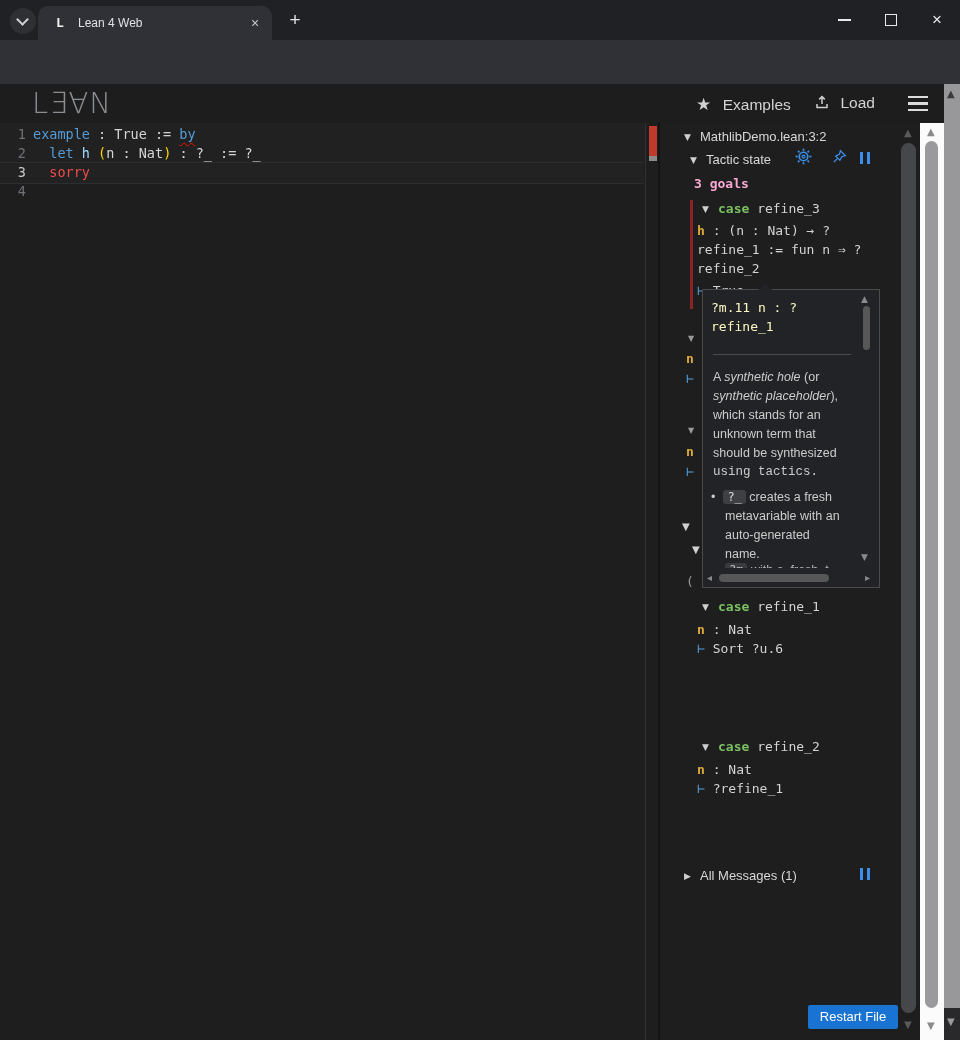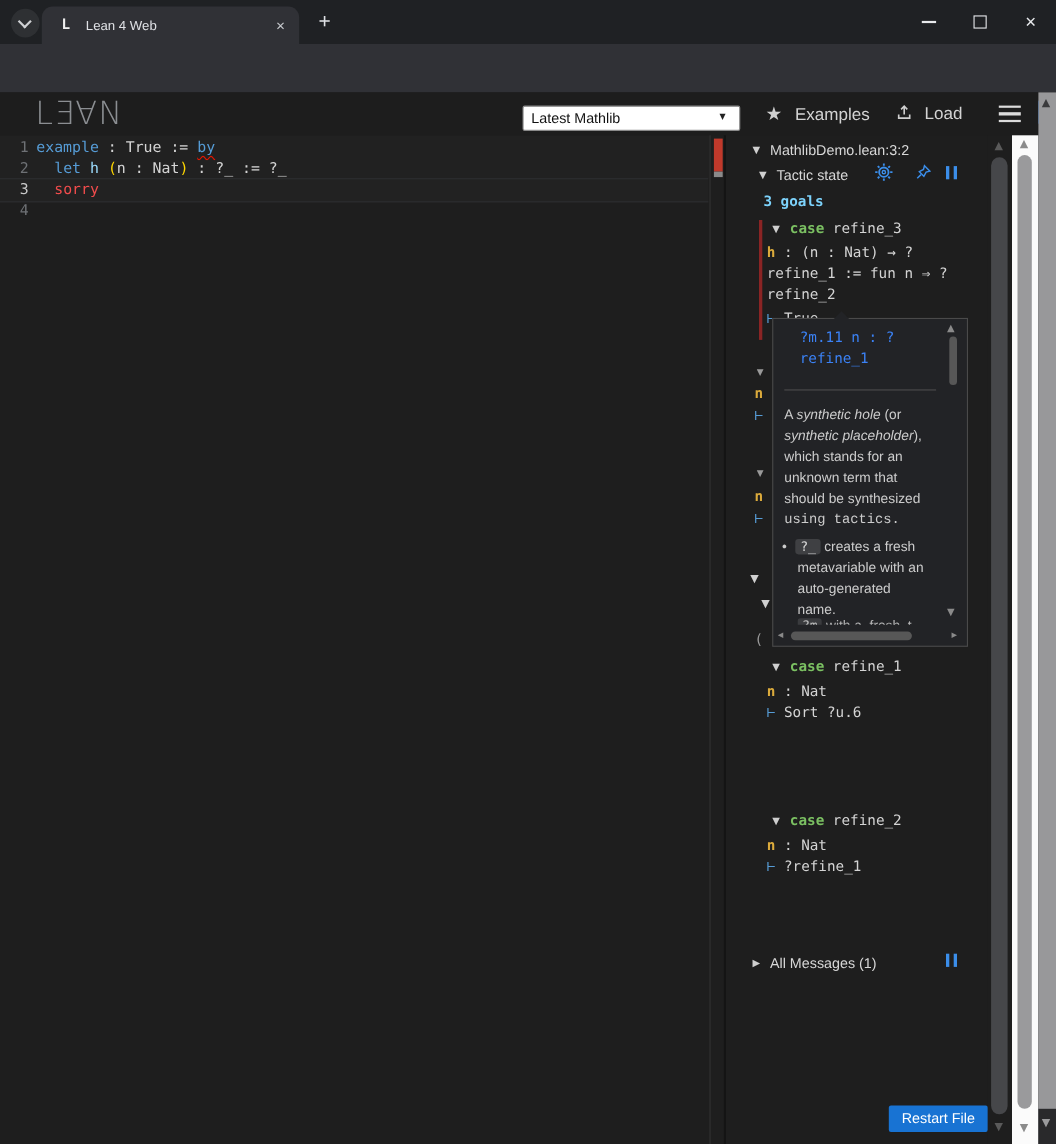--- a/index.html
+++ b/index.html
@@ -65,38 +65,38 @@
   .tk.hyp{color:#dcab3c;font-weight:bold;}
   .tk.ts{color:#569cd6;}
   .tk.tt{color:#cccccc;}
   .tk.it{font-style:italic;}
 
   
   .infoview{left:660px;top:123px;width:238px;height:917px;background:#1e1e1e;}
   .srow{position:absolute;font:13px/19px "Liberation Sans",sans-serif;color:#d8d8d8;white-space:pre;}
   .mrow{position:absolute;font:13px/19px "DejaVu Sans Mono",monospace;color:#d4d4d4;white-space:pre;}
   .tri{position:absolute;font-family:"DejaVu Sans",sans-serif;font-size:9px;color:#cfcfcf;}
-  .goalsblue{color:#7dd3fc;font-weight:bold;}
+  .goalsblue{color:#f9a8d4;font-weight:bold;}
   .casegreen{color:#7bc062;font-weight:bold;}
   .redbar{position:absolute;width:2.5px;background:#8a2424;}
   .pauseicon span{display:inline-block;width:3px;height:12px;background:#3b8eea;margin-right:4px;}
   .frag{position:absolute;font:13px/19px "DejaVu Sans Mono",monospace;}
   .fr-tri{font-family:"DejaVu Sans",sans-serif;font-size:8px;color:#9a9a9a;}
   .fr-tri2{font-family:"DejaVu Sans",sans-serif;font-size:10px;color:#d0d0d0;}
   .fr-hyp{color:#dcab3c;font-weight:bold;}
   .fr-ts{color:#569cd6;}
   .fr-dim{color:#9a9a9a;}
   .restart{left:148px;top:882px;width:90px;height:24px;background:#1873d3;border-radius:2px;
            color:#fff;font-size:13px;text-align:center;line-height:24px;}
 
   
   .tooltip{left:42px;top:166px;width:176px;height:297px;background:#222326;border:1px solid #4a4a4a;z-index:5;}
   .ttnotch{position:absolute;left:55px;top:-7px;width:0;height:0;border-left:7px solid transparent;
            border-right:7px solid transparent;border-bottom:7px solid #222326;}
-  .ttcode{position:absolute;left:24px;font:13px/19px "DejaVu Sans Mono",monospace;color:#3b82f6;white-space:pre;}
+  .ttcode{position:absolute;left:8px;font:13px/19px "DejaVu Sans Mono",monospace;color:#fef9c3;white-space:pre;}
   .ttdiv{position:absolute;left:10px;top:64px;width:138px;height:1px;background:#4c4c4c;}
   .ttline{position:absolute;left:10px;font:12.5px/19px "Liberation Sans",sans-serif;color:#ccc;white-space:pre;}
   .chip{display:inline-block;background:#3f4043;border-radius:3px;padding:0 4px;font:12px "DejaVu Sans Mono",monospace;color:#d8d8d8;}
   .ttvscroll-arrow{position:absolute;left:158px;color:#8a8a8a;font-size:9px;font-family:"DejaVu Sans",sans-serif;}
   .ttvthumb{position:absolute;left:160px;top:16px;width:7px;height:44px;background:#575757;border-radius:4px;}
   .tthscroll{position:absolute;left:0;top:281px;width:174px;height:14px;}
   .tthumb{position:absolute;left:16px;top:3px;width:110px;height:8px;background:#575757;border-radius:4px;}
   .tth-arrow{position:absolute;top:1px;color:#8a8a8a;font-size:10px;font-family:"DejaVu Sans",sans-serif;}
   .ttclip{position:absolute;left:22px;top:270px;width:130px;height:8px;overflow:hidden;opacity:.85;}
 
@@ -168,24 +168,20 @@
       </svg>
     </span>
     <div class="abs updatepill">
       <span class="abs updatetext">Finish update</span>
       <span class="abs kebab">⋮</span>
     </div>
   </div>
 
   <div class="abs leanheader">
     <span class="abs logo">L∃∀N</span>
-    <div class="abs verselect">
-      <span class="abs verseltext">Latest Mathlib</span>
-      <span class="abs verselchev">▾</span>
-    </div>
     <div class="abs" style="left:696px;top:10px;">
       <span class="star-ex">★</span>
       <span class="hbtn-label" style="margin-left:7px;">Examples</span>
     </div>
     <div class="abs" style="left:814px;top:10px;">
       <svg width="16" height="16" viewBox="0 0 16 16" style="vertical-align:-2px;">
         <path d="M8 10 V2.8 M5.2 5.4 L8 2.6 L10.8 5.4" fill="none" stroke="#cfcfcf" stroke-width="1.5"></path>
         <path d="M3 10 V13.4 H13 V10" fill="none" stroke="#cfcfcf" stroke-width="1.5"></path>
       </svg>
       <span class="hbtn-label" style="margin-left:6px;">Load</span>

